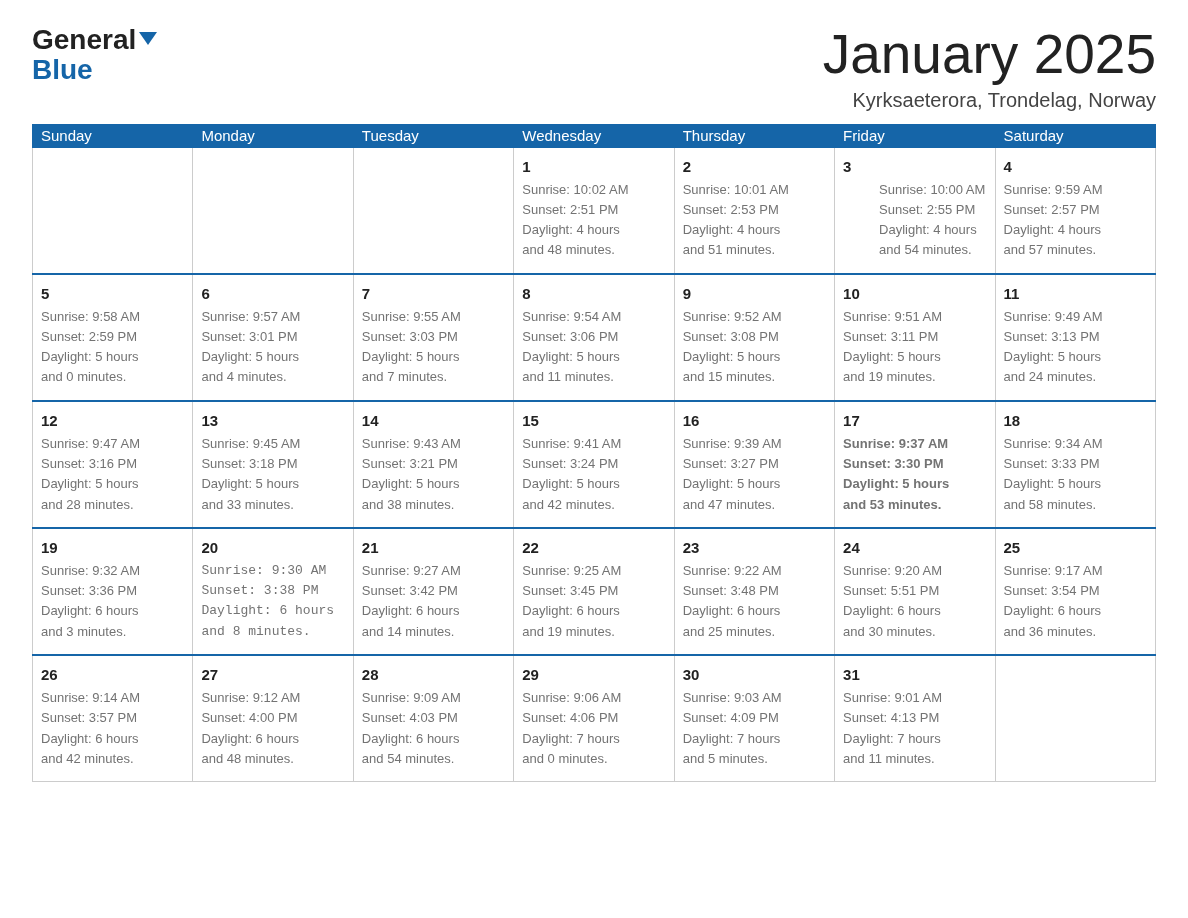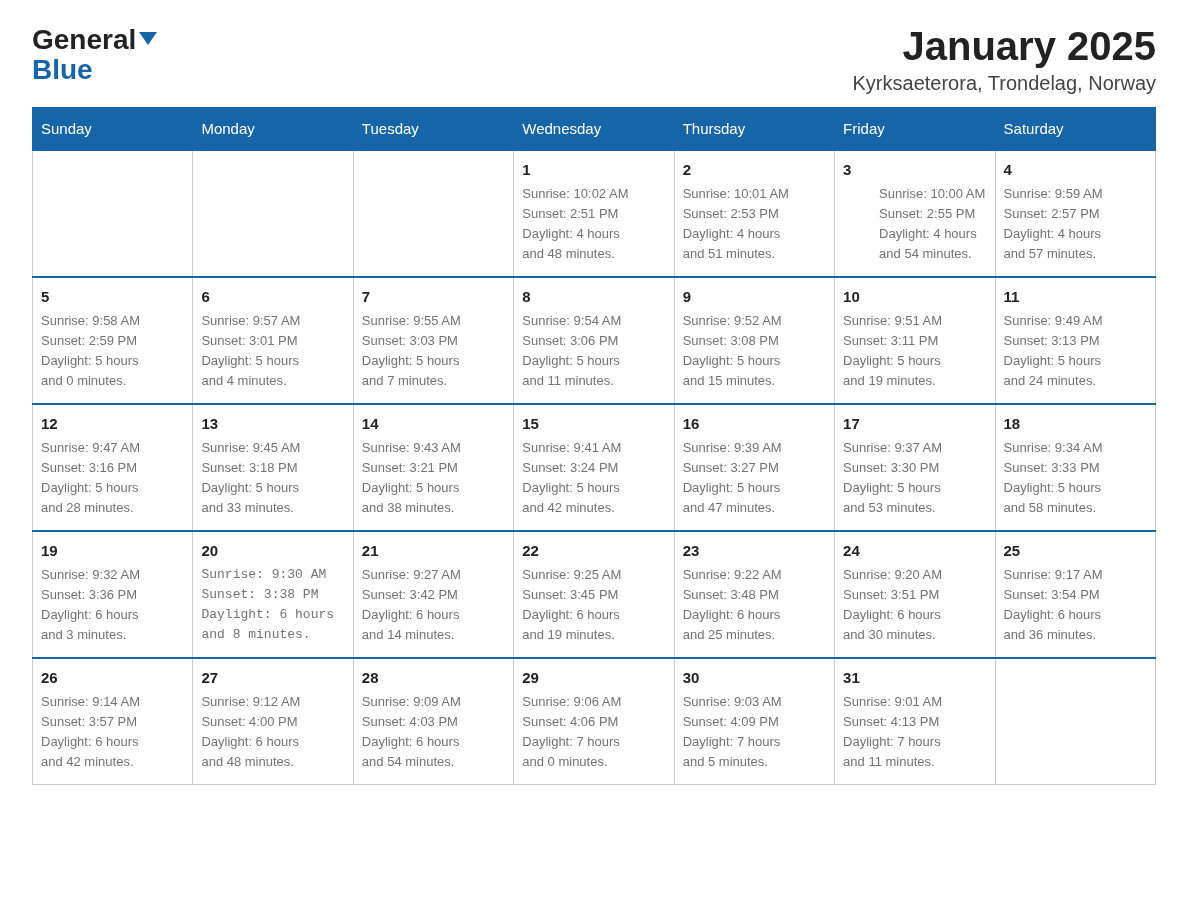--- a/index.html
+++ b/index.html
@@ -17,39 +17,39 @@
     }
     .logo {
       display: flex;
       flex-direction: column;
       align-items: flex-start;
     }
     .title-section {
       text-align: right;
     }
     .calendar-title {
-      font-size: 40px;
-      font-weight: bold;
+      font-size: 55px;
+      font-weight: normal;
       color: #222;
       line-height: 1.1;
     }
     .calendar-subtitle {
       font-size: 20px;
       color: #444;
       margin-top: 4px;
     }
     .calendar {
       width: 100%;
       border-collapse: collapse;
       margin-top: 12px;
     }
     .calendar th {
       background-color: #1565a8;
       color: #fff;
-      padding: 12px 8px;
+      padding: 2px 8px;
       font-size: 15px;
       font-weight: normal;
       text-align: left;
       border: 1px solid #1565a8;
     }
     .calendar td {
       vertical-align: top;
       padding: 8px 8px 12px 8px;
       border: 1px solid #ccc;
       border-top: 2px solid #1565a8;
@@ -236,21 +236,21 @@
         </td>
         <td>
           <span class="day-number">16</span>
           <div class="day-info" style="white-space: pre-line;">Sunrise: 9:39 AM
 Sunset: 3:27 PM
 Daylight: 5 hours
 and 47 minutes.</div>
         </td>
         <td>
           <span class="day-number">17</span>
-          <div class="day-info" style="white-space: pre-line;">Sunrise: 9:37 AM
+          <div class="day-info" style="white-space: pre-line; font-weight: bold;">Sunrise: 9:37 AM
 Sunset: 3:30 PM
 Daylight: 5 hours
 and 53 minutes.</div>
         </td>
         <td>
           <span class="day-number">18</span>
           <div class="day-info" style="white-space: pre-line;">Sunrise: 9:34 AM
 Sunset: 3:33 PM
 Daylight: 5 hours
 and 58 minutes.</div>
@@ -288,21 +288,21 @@
         <td>
           <span class="day-number">23</span>
           <div class="day-info" style="white-space: pre-line;">Sunrise: 9:22 AM
 Sunset: 3:48 PM
 Daylight: 6 hours
 and 25 minutes.</div>
         </td>
         <td>
           <span class="day-number">24</span>
           <div class="day-info" style="white-space: pre-line;">Sunrise: 9:20 AM
-Sunset: 3:51 PM
+Sunset: 5:51 PM
 Daylight: 6 hours
 and 30 minutes.</div>
         </td>
         <td>
           <span class="day-number">25</span>
           <div class="day-info" style="white-space: pre-line;">Sunrise: 9:17 AM
 Sunset: 3:54 PM
 Daylight: 6 hours
 and 36 minutes.</div>
         </td>

